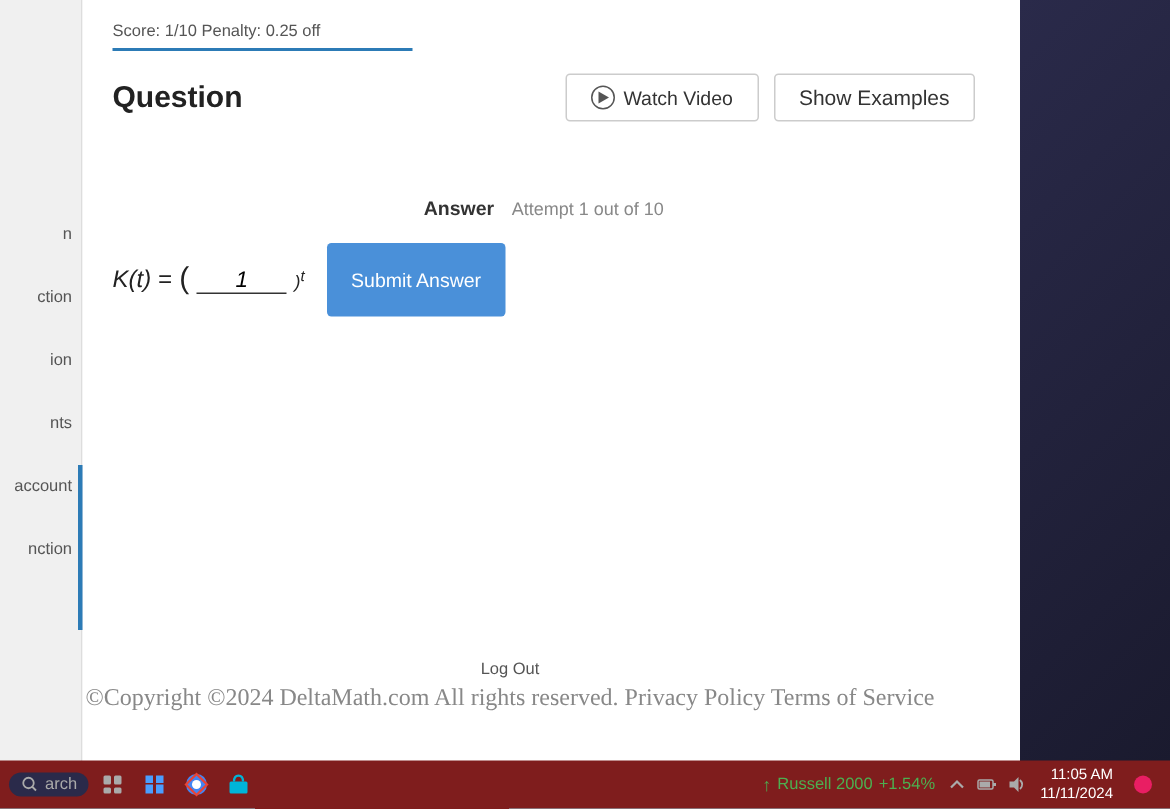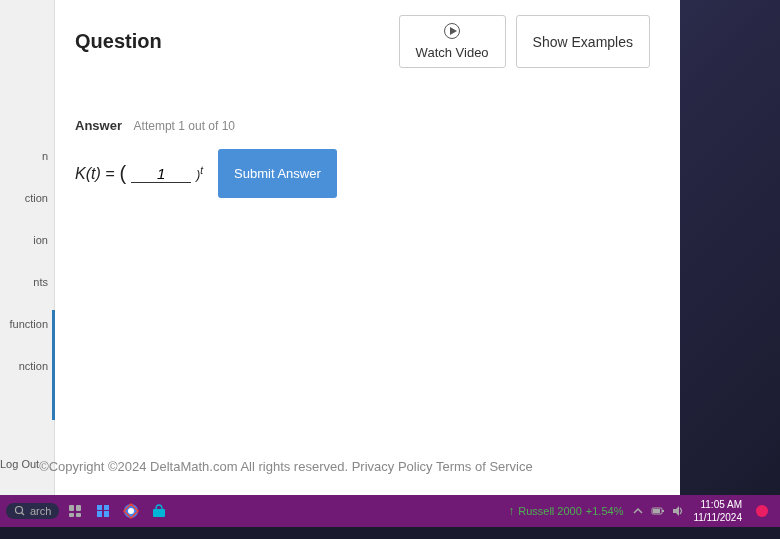--- a/index.html
+++ b/index.html
@@ -86,21 +86,20 @@
       display: flex;
       align-items: center;
       gap: 6px;
       border: 1px solid #ccc;
       background: white;
       padding: 7px 16px;
       font-size: 13px;
       color: #333;
       cursor: pointer;
       border-radius: 3px;
-      flex-direction: column;
     }
 
     .btn-watch-video .play-icon {
       width: 16px;
       height: 16px;
       border-radius: 50%;
       border: 1.5px solid #555;
       display: flex;
       align-items: center;
       justify-content: center;
@@ -136,20 +135,21 @@
     
     .answer-section {
       margin-top: 5px;
     }
 
     .answer-label {
       font-size: 13px;
       font-weight: bold;
       color: #333;
       margin-bottom: 4px;
+      text-align: center;
     }
 
     .attempt-text {
       font-size: 12px;
       color: #888;
       font-weight: normal;
       margin-left: 8px;
     }
 
     .answer-row {
@@ -199,45 +199,46 @@
       margin-left: 10px;
     }
 
     
     .footer {
       position: absolute;
       bottom: 35px;
       left: 0;
       width: 680px;
       display: flex;
-      flex-direction: row;
+      flex-direction: column;
       align-items: center;
     }
 
     .log-out {
       font-size: 11px;
       color: #555;
       margin-bottom: 5px;
       cursor: pointer;
     }
 
     .footer-links {
-      font-size: 13px;
+      font-size: 16px;
       color: #888;
       text-align: left;
+      font-family: Liberation Serif, serif;
     }
 
     
     .taskbar {
       position: absolute;
-      bottom: 12px;
+      bottom: 0;
       left: 0;
       width: 780px;
       height: 32px;
-      background: #701a75;
+      background: #7f1d1d;
       display: flex;
       align-items: center;
       justify-content: space-between;
       padding: 0 6px;
     }
 
     .taskbar-left {
       display: flex;
       align-items: center;
       gap: 4px;
@@ -307,28 +308,31 @@
 </head>
 <body>
 
 <div class="browser-content">
 
   <div class="sidebar">
     <span class="sidebar-item">n</span>
     <span class="sidebar-item">ction</span>
     <span class="sidebar-item">ion</span>
     <span class="sidebar-item">nts</span>
-    <span class="sidebar-item">function</span>
+    <span class="sidebar-item">account</span>
     <span class="sidebar-item">nction</span>
   </div>
 
   <div class="blue-accent"></div>
 
   <div class="main-content">
 
+    <div class="score-bar">
+      <span>Score: 1/10    Penalty: 0.25 off</span>
+    </div>
 
     <div class="question-header">
       <span class="question-label">Question</span>
       <div class="header-buttons">
         <button class="btn-watch-video">
           <div class="play-icon">
             <div class="play-triangle"></div>
           </div>
           <span>Watch Video</span>
         </button>

